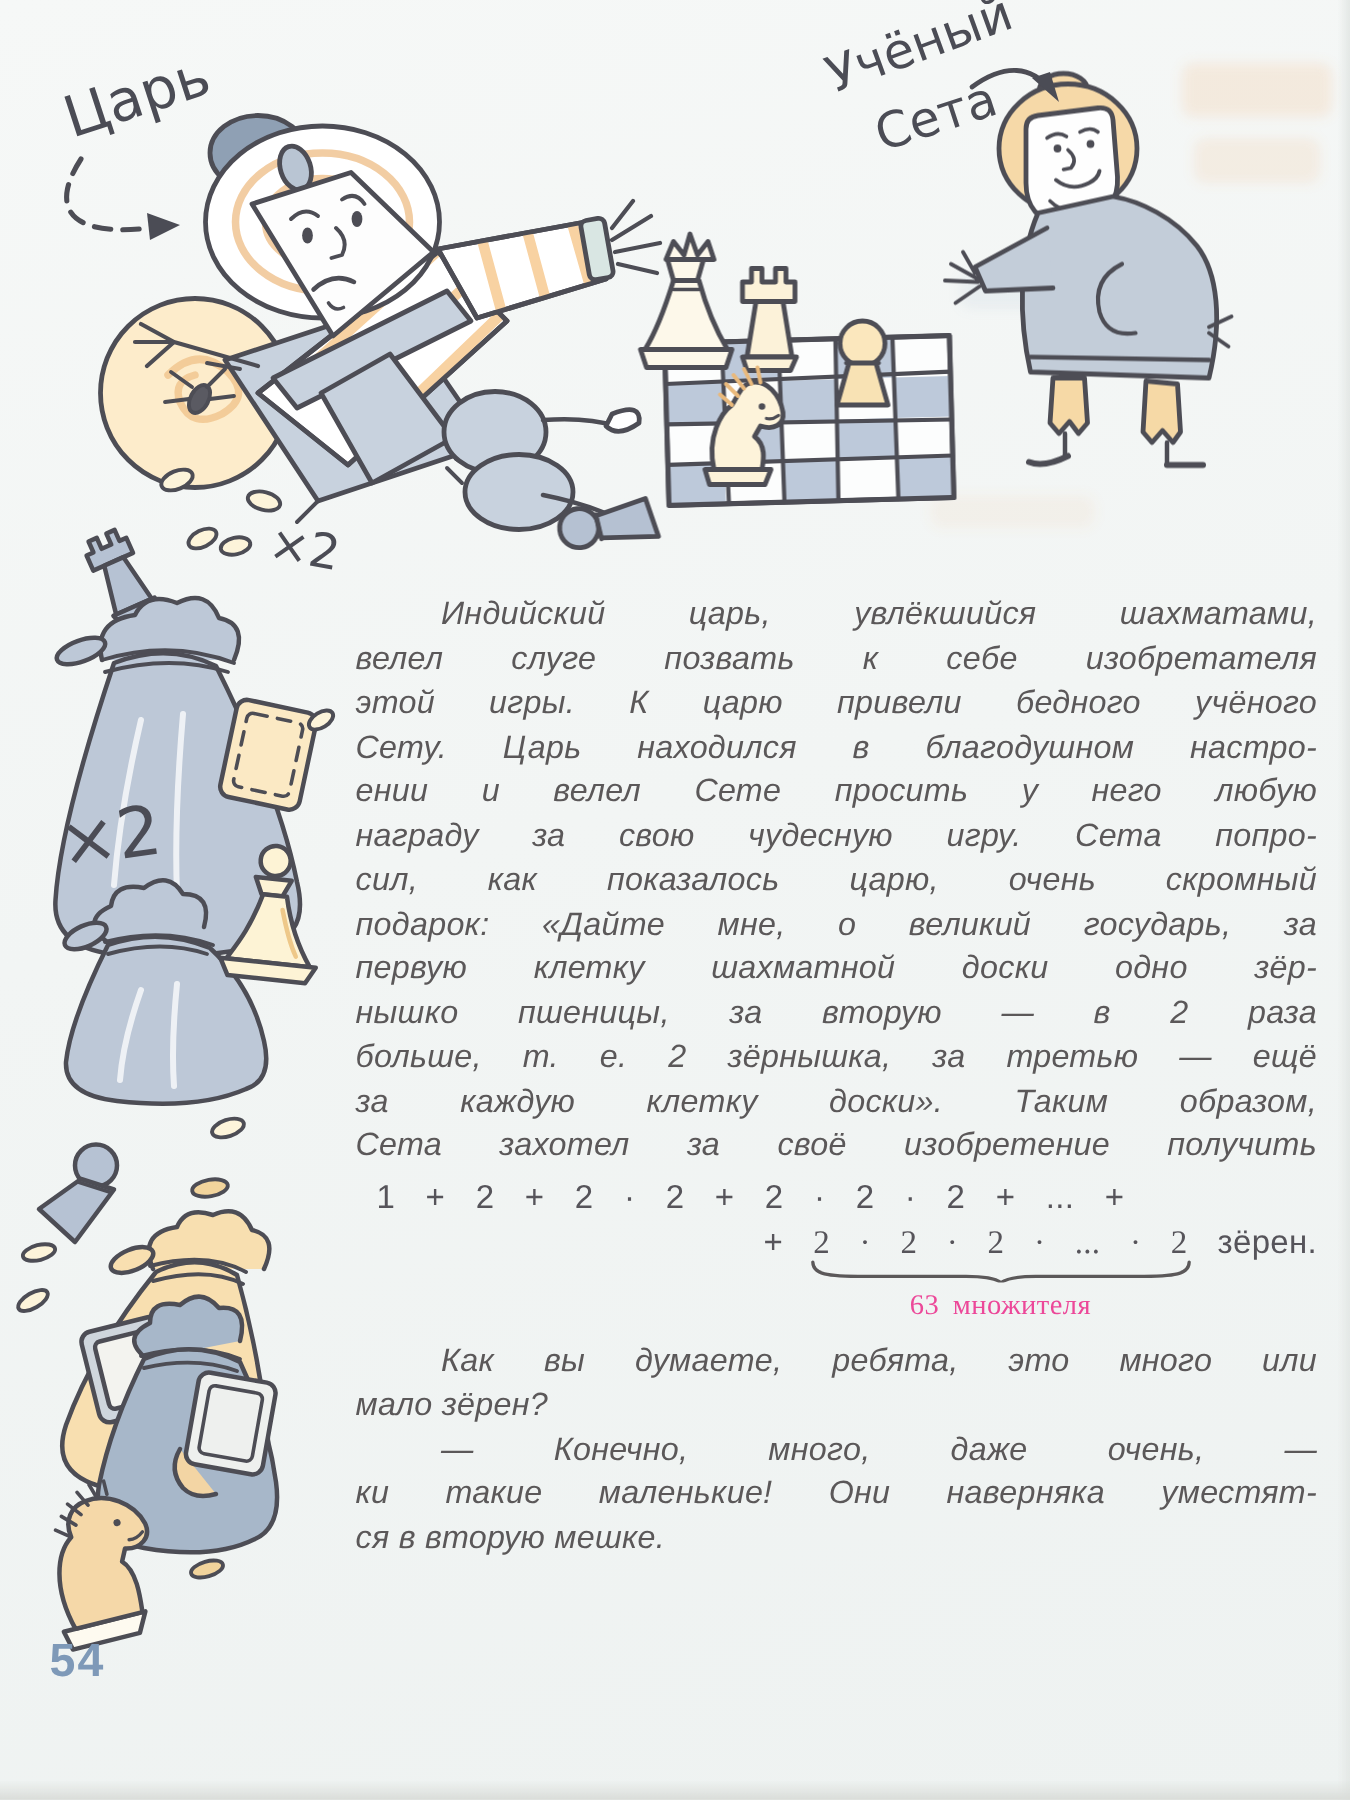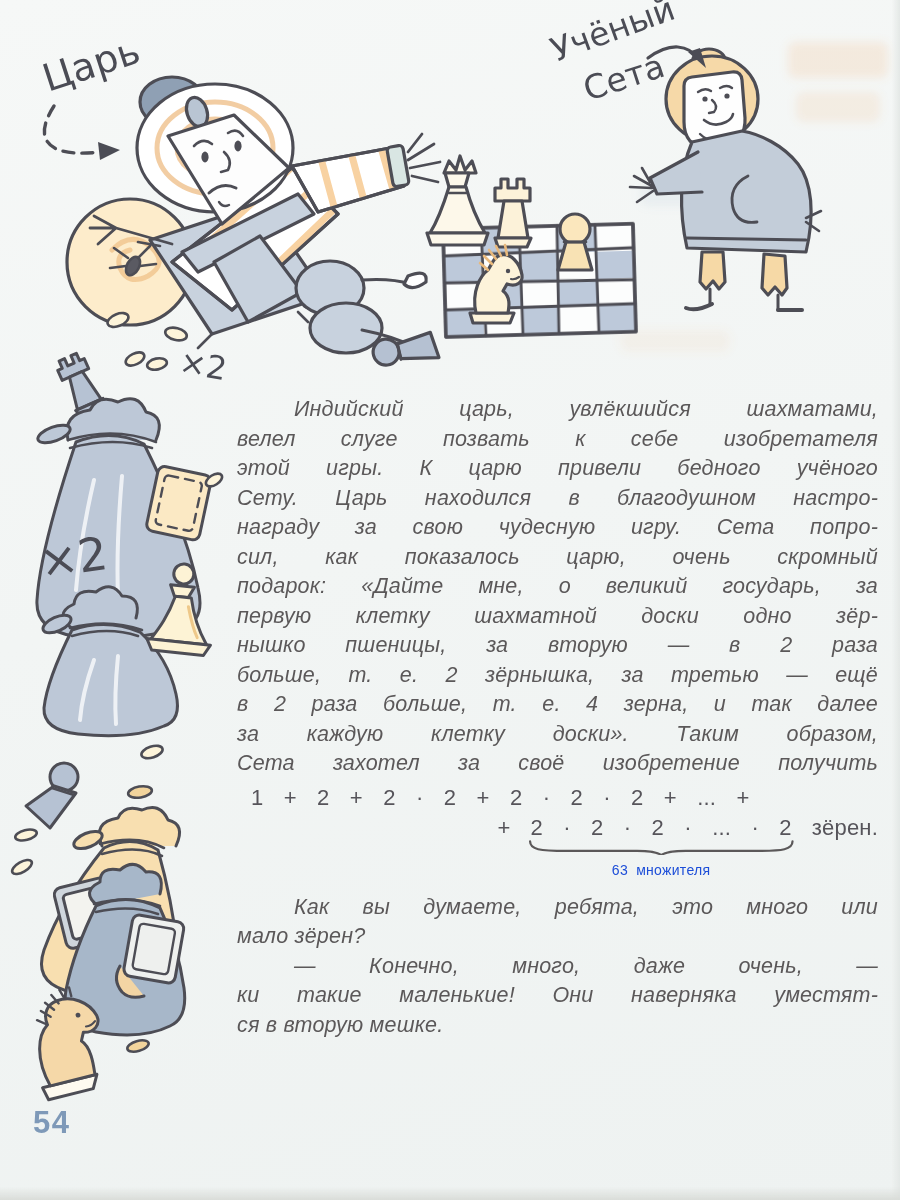--- a/index.html
+++ b/index.html
@@ -18,26 +18,26 @@
   .story{
     position:absolute;left:237px;top:395px;width:641px;
     color:#5b5859;font-size:21.5px;line-height:29.5px;letter-spacing:.2px;
   }
   .ln{text-align:justify;text-align-last:justify;white-space:nowrap0;font-style:italic;}
   .ln.end{text-align-last:left;}
   .ln.ind{text-indent:57px;}
   .formula{margin-top:4px;margin-bottom:50px;font-size:22px;color:#56545a;}
   .f1{word-spacing:14px;padding-left:14px;text-align-last:left;text-align:right;}
   .f2{display:flex;justify-content:flex-end;word-spacing:14px;gap:18px;margin-top:1px;}
-  .braced{position:relative;display:inline-block;padding:0 2px;}
+  .braced{position:relative;display:inline-block;padding:0 2px;font-family:Liberation Serif, serif;}
   .brace-svg{position:absolute;left:-2px;top:27px;width:102%;height:15px;}
   .brace-label{position:absolute;top:43px;left:50%;transform:translateX(-50%);
-    font-size:14px;letter-spacing:.3px;white-space:nowrap;word-spacing:4px;color:#1d4ed8;}
+    font-size:19px;letter-spacing:.3px;white-space:nowrap;word-spacing:4px;color:#ec4899;}
   .page-num{position:absolute;left:33px;top:1089px;font-size:31px;font-weight:bold;
-    color:#7e99b8;letter-spacing:1.5px;margin-top:16px;}
+    color:#7e99b8;letter-spacing:1.5px;}
   .hand{font-family:"DejaVu Sans",sans-serif;}
 </style>
 </head>
 <body>
 
 <svg id="art-top" width="900" height="400" viewBox="0 0 900 400">
   <defs>
     <filter id="blur4">
         <feGaussianBlur stdDeviation="4"></feGaussianBlur>
       </filter>
@@ -331,27 +331,27 @@
       <path d="M99,700 q-5,4 -10,3" stroke-width="2.2"></path>
     </g>
   </g>
 </svg>
 
 <main class="story">
   <div class="ln ind">Индийский царь, увлёкшийся шахматами,</div>
   <div class="ln">велел слуге позвать к себе изобретателя</div>
   <div class="ln">этой игры. К царю привели бедного учёного</div>
   <div class="ln">Сету. Царь находился в благодушном настро-</div>
+  <div class="ln">ении и велел Сете просить у него любую</div>
   <div class="ln">награду за свою чудесную игру. Сета попро-</div>
   <div class="ln">сил, как показалось царю, очень скромный</div>
   <div class="ln">подарок: «Дайте мне, о великий государь, за</div>
   <div class="ln">первую клетку шахматной доски одно зёр-</div>
   <div class="ln">нышко пшеницы, за вторую — в 2 раза</div>
   <div class="ln">больше, т. е. 2 зёрнышка, за третью — ещё</div>
-  <div class="ln">в 2 раза больше, т. е. 4 зерна, и так далее</div>
   <div class="ln">за каждую клетку доски». Таким образом,</div>
   <div class="ln">Сета захотел за своё изобретение получить</div>
 
   <div class="formula">
     <div class="f1">1 + 2 + 2 · 2 + 2 · 2 · 2 + ... +</div>
     <div class="f2">
       <span>+</span>
       <span class="braced">
         <span>2 · 2 · 2 · ... · 2</span>
         <svg class="brace-svg" viewBox="0 0 200 22" preserveAspectRatio="none">

